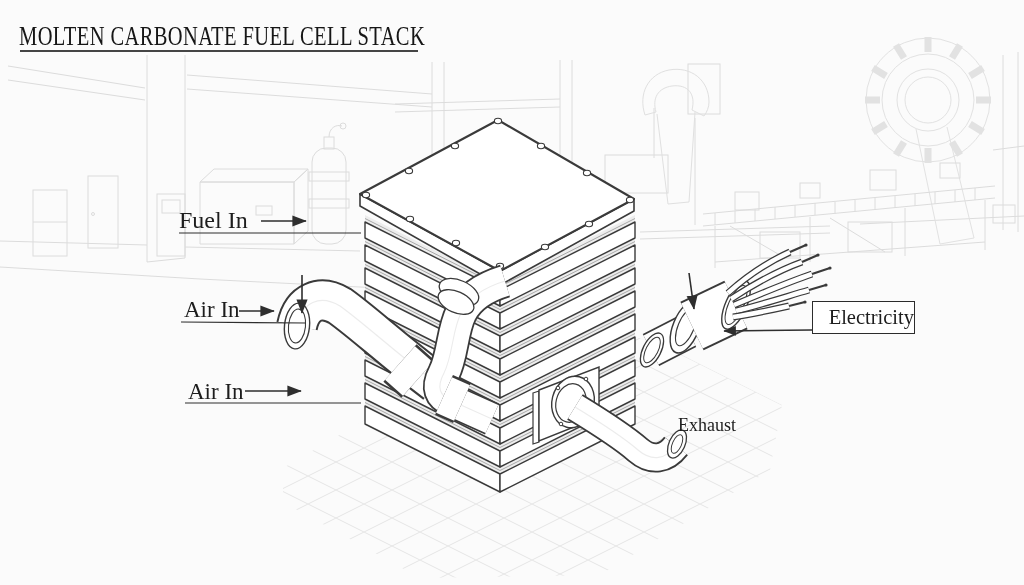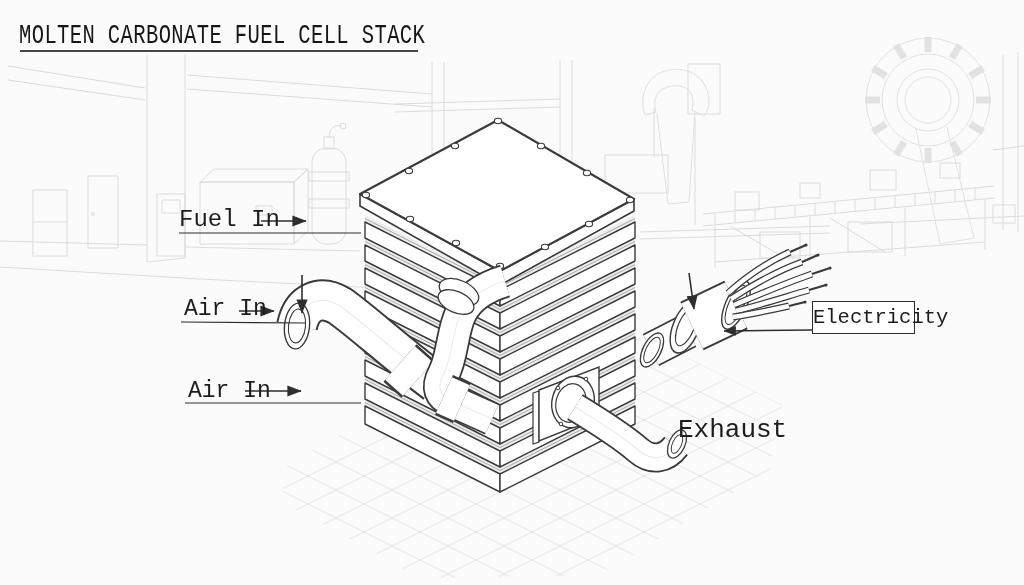--- a/index.html
+++ b/index.html
@@ -1,33 +1,33 @@
 <!DOCTYPE html>
 <html><head>
 <meta charset="utf-8">
 <style>
   html,body{margin:0;padding:0;background:#ffffff;}
   .canvas{
     position:relative;width:1024px;height:585px;background:#fbfbfb;
-    font-family:Liberation Mono, monospace;overflow:hidden;
+    font-family:Liberation Serif, serif;overflow:hidden;
   }
   .canvas svg{position:absolute;left:0;top:0;}
   .lbl{position:absolute;color:#1d1d1d;white-space:nowrap;line-height:1.1;}
   .title{
     left:19px;top:22px;font-size:27px;letter-spacing:.5px;color:#161616;
     transform:scaleX(.76);transform-origin:0 0;font-weight:400;
   }
   .lbl-fuel{left:179px;top:207px;font-size:24px;}
   .lbl-air1{left:184px;top:297px;font-size:23px;}
   .lbl-air2{left:188px;top:379px;font-size:23px;}
-  .lbl-exhaust{left:678px;top:416px;font-size:26px;}
+  .lbl-exhaust{left:678px;top:416px;font-size:18px;}
   .elec-box{
     position:absolute;left:812px;top:301px;width:101px;height:31px;
     border:1.6px solid #2c2c2c;background:#ffffff;display:flex;
-    align-items:center;justify-content:flex-start;font-size:20.5px;color:#1d1d1d;
+    align-items:center;justify-content:flex-end;font-size:20.5px;color:#1d1d1d;
   }
 </style>
 </head>
 <body>
 
 <div class="canvas">
 
 <svg width="1024" height="585" viewBox="0 0 1024 585">
   <defs>
     <pattern id="isoGrid" width="56" height="28" patternUnits="userSpaceOnUse">

